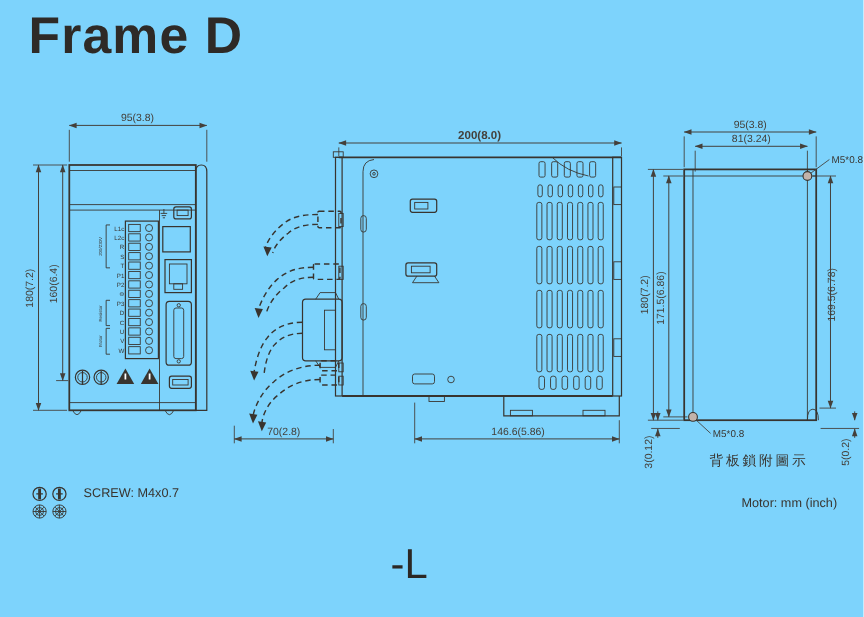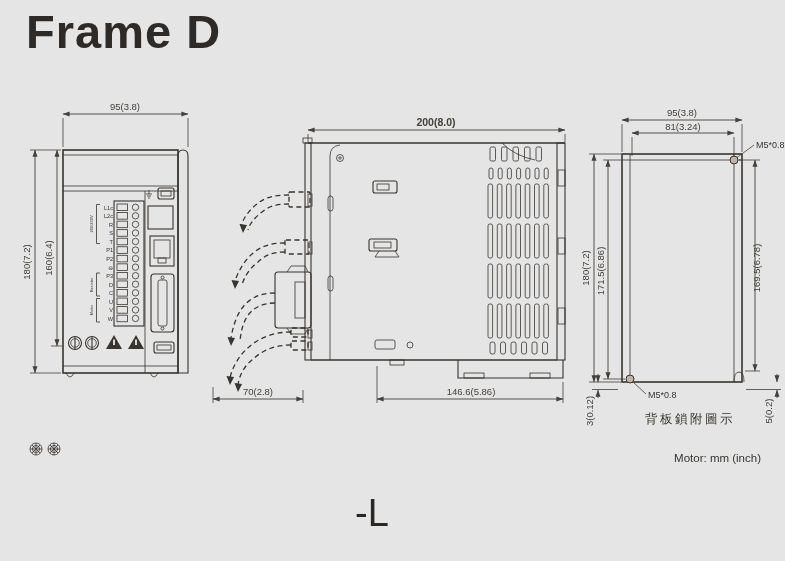--- a/index.html
+++ b/index.html
@@ -1,16 +1,16 @@
 <!DOCTYPE html>
 <html style="--ink: #38342f; --dim: #44403b;"><head>
 <meta charset="utf-8">
 <style>
   html,body{margin:0;padding:0;background:#fff;}
-  #canvas{position:relative;width:785px;height:561px;background:#e5e5e5;overflow:hidden;
+  #canvas{position:relative;width:785px;height:561px;background:#7dd3fc;overflow:hidden;
           font-family:"Liberation Sans",sans-serif;color:var(--ink,#38342f);}
   .abs{position:absolute;}
   #page-title{left:26px;top:4px;font-size:47px;font-weight:800;letter-spacing:1px;color:#2e2a27;}
   #legend{left:28px;top:441px;font-size:11.5px;}
   .legend-row{display:flex;align-items:center;height:16px;gap:8px;}
   #unit-note{right:24px;top:452px;font-size:11.5px;}
   #suffix{left:312px;width:120px;top:492px;text-align:center;font-size:38px;color:#2b2724;}
   svg{display:block;overflow:hidden;}
   svg text{fill:var(--ink,#38342f);}
   .dl{stroke:var(--dim,#45403c);stroke-width:.9;fill:none;}
@@ -347,20 +347,31 @@
       <circle cx="52" cy="301" r="4" fill="#c2b3aa" stroke="#38342f" stroke-width="1"></circle>
       <line x1="55" y1="304" x2="68" y2="316" class="ext"></line>
       <text x="70" y="319.5" class="t9">M5*0.8</text>
     </g>
     <text x="112" y="345" text-anchor="middle" class="cap">背板鎖附圖示</text>
   </svg>
 
   <div class="abs" id="legend">
     <div class="legend-row">
       <svg width="40" height="16" viewBox="0 0 40 16">
+        <circle cx="8" cy="8" r="6" class="ol"></circle>
+          <line x1="8" y1="3" x2="8" y2="13" stroke="#38342f" stroke-width="2.6"></line>
+          <line x1="5" y1="8" x2="11" y2="8" stroke="#38342f" stroke-width="1"></line>
+        <circle cx="26" cy="8" r="6" class="ol"></circle>
+          <line x1="26" y1="3" x2="26" y2="13" stroke="#38342f" stroke-width="2.6"></line>
+          <line x1="23" y1="8" x2="29" y2="8" stroke="#38342f" stroke-width="1"></line>
+      </svg>
+      <span>SCREW: M4x0.7</span>
+    </div>
+    <div class="legend-row">
+      <svg width="40" height="16" viewBox="0 0 40 16">
         <g class="ol thin">
           <circle cx="8" cy="8" r="6"></circle>
             <circle cx="8" cy="8" r="3.6"></circle>
           <line x1="4" y1="4" x2="12" y2="12"></line>
             <line x1="12" y1="4" x2="4" y2="12"></line>
             <line x1="8" y1="2" x2="8" y2="14"></line>
             <line x1="2" y1="8" x2="14" y2="8"></line>
           <circle cx="26" cy="8" r="6"></circle>
             <circle cx="26" cy="8" r="3.6"></circle>
           <line x1="22" y1="4" x2="30" y2="12"></line>

